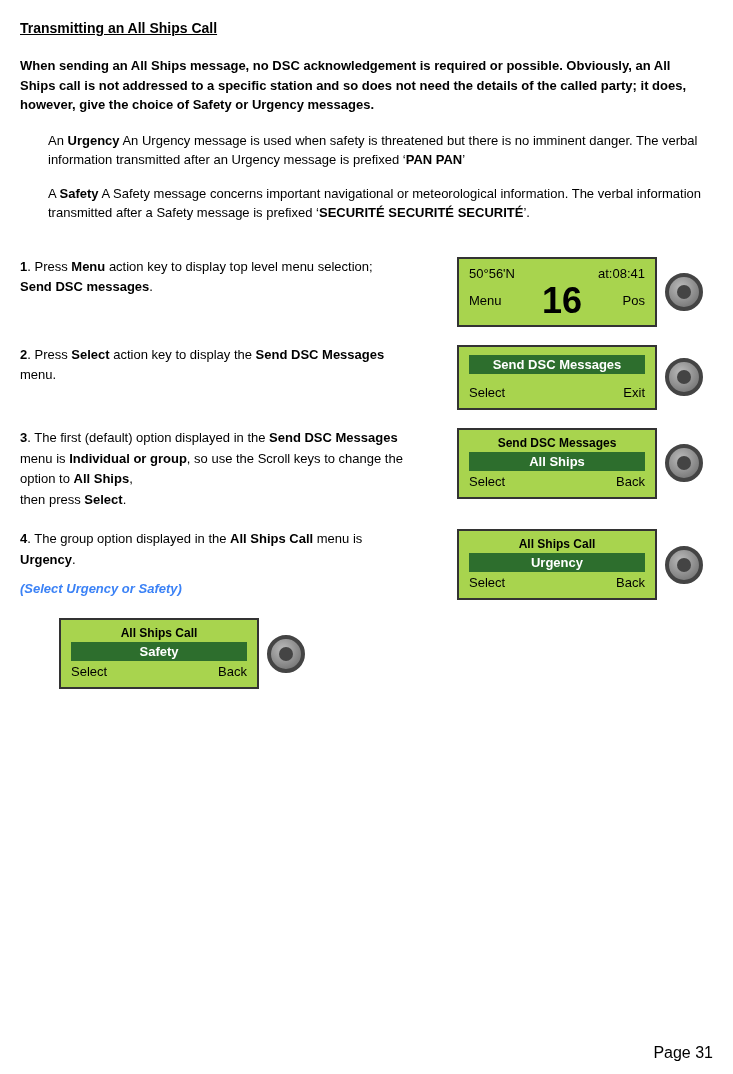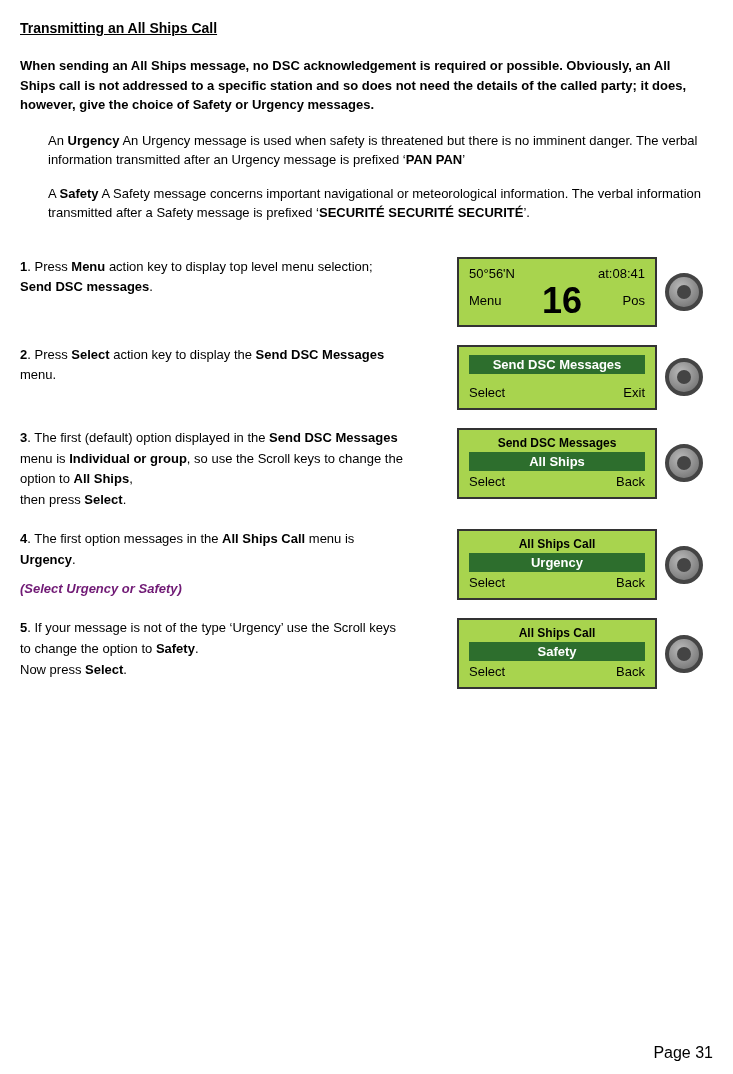--- a/index.html
+++ b/index.html
@@ -113,21 +113,21 @@
       border-radius: 50%;
       background: #444;
     }
     
     .device-unit {
       display: flex;
       align-items: center;
       gap: 8px;
     }
     .italics-orange {
-      color: #701a75;
+      color: #3b82f6;
       font-style: italic;
       font-weight: bold;
     }
     .page-num {
       position: absolute;
       bottom: 12px;
       right: 20px;
       font-size: 16px;
     }
     .spacer { height: 10px; }
@@ -226,21 +226,21 @@
       <div class="scroll-btn">
         <div class="scroll-btn-inner"></div>
       </div>
     </div>
   </div>
 </div>
 
 <div class="section">
   <div class="section-text">
     <p>
-      <b>4</b><span>. The first option messages in the </span><b>All Ships Call</b><span> menu is </span><b>Urgency</b><span>.</span>
+      <b>4</b><span>. The group option displayed in the </span><b>All Ships Call</b><span> menu is </span><b>Urgency</b><span>.</span>
     </p>
     <p style="margin-top:8px;">
       <span class="italics-orange">(Select Urgency or Safety)</span>
     </p>
   </div>
   <div class="section-right">
     <div class="device-unit">
       <div class="lcd-screen">
         <div class="lcd-title-row">All Ships Call</div>
         <div class="lcd-center-bold">Urgency</div>
@@ -250,25 +250,20 @@
         </div>
       </div>
       <div class="scroll-btn">
         <div class="scroll-btn-inner"></div>
       </div>
     </div>
   </div>
 </div>
 
 <div class="section">
-  <div class="section-text">
-    <p>
-      <b>5</b><span>. If your message is not of the type ‘Urgency’ use the Scroll keys to change the option to </span><b>Safety</b><span>.<br>Now press </span><b>Select</b><span>.</span>
-    </p>
-  </div>
   <div class="section-right">
     <div class="device-unit">
       <div class="lcd-screen">
         <div class="lcd-title-row">All Ships Call</div>
         <div class="lcd-center-bold">Safety</div>
         <div class="lcd-row">
           <span>Select</span>
           <span>Back</span>
         </div>
       </div>

